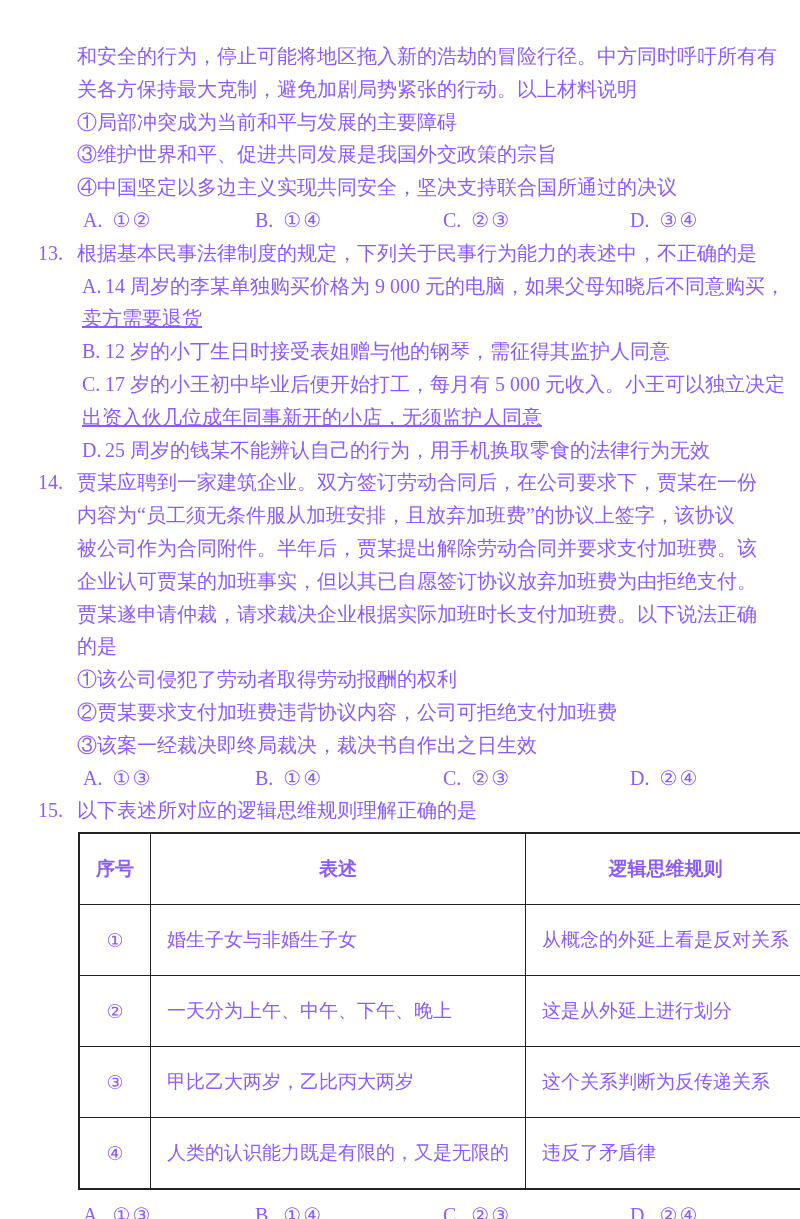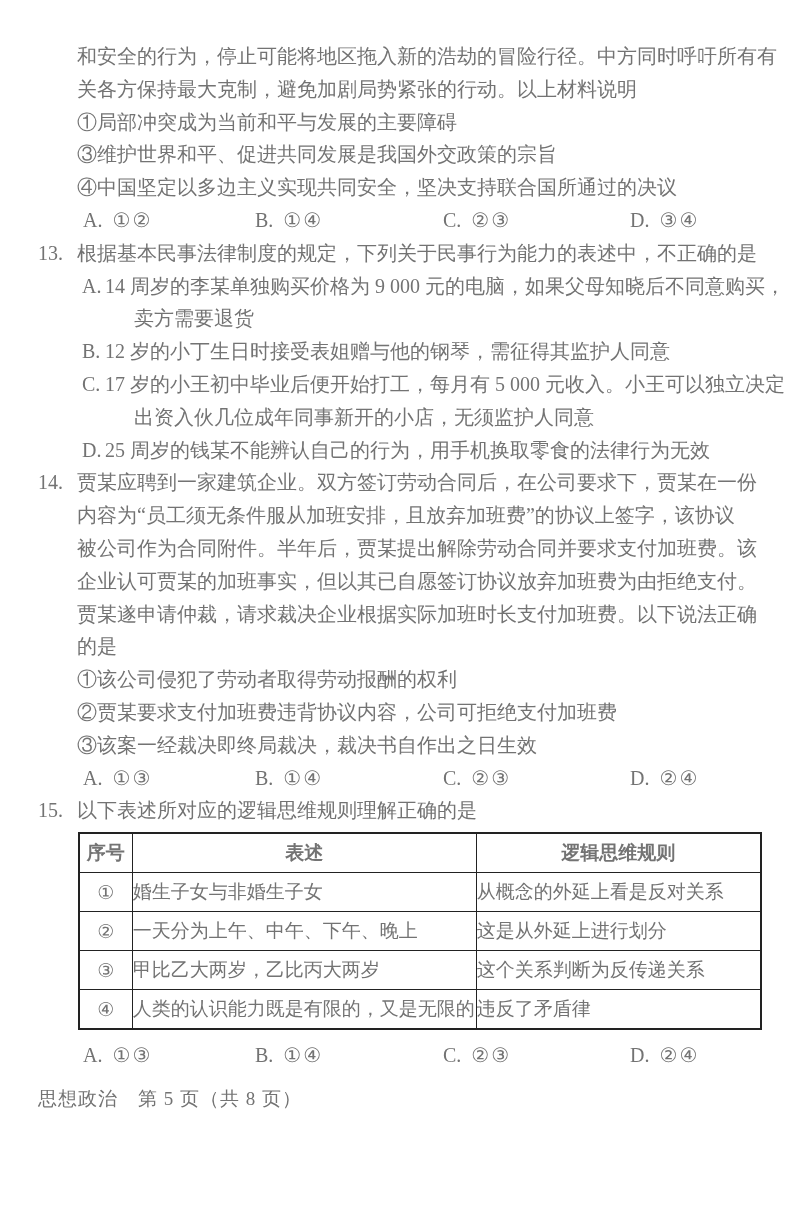--- a/index.html
+++ b/index.html
@@ -2,34 +2,34 @@
 <html><head>
 <meta charset="utf-8">
 <style>
   html, body { margin: 0; padding: 0; background: #ffffff; }
   .page {
     position: relative;
     width: 800px;
     height: 1219px;
     margin: 0 auto;
     background: #ffffff;
-    color: #737373;
+    color: #8b5cf6;
     font-family: "Liberation Serif", "DejaVu Serif", serif;
     font-size: 20px;
     box-sizing: border-box;
     padding: 40px 38px 0 38px;
     overflow: hidden;
   }
   .line {
     height: 32.8px;
     line-height: 32.8px;
     white-space: nowrap;
   }
   .indent1 { margin-left: 39px; }   
-  .indent2 { margin-left: 96px; }   
+  .indent2 { margin-left: 44px; text-decoration: underline; }   
   
   .q { display: flex; }
   .qnum { flex: 0 0 39px; }
   .qbody { flex: 1; min-width: 0; white-space: nowrap; }
   
   .lopt { display: flex; margin-left: 44px; }
   .lletter { flex: 0 0 23px; }
   .ltext { flex: 1; min-width: 0; white-space: nowrap; }
   
   .optrow { position: relative; height: 32.8px; line-height: 32.8px; }
@@ -44,21 +44,21 @@
     border-collapse: collapse;
     margin: 5px 0 0 40px;
     table-layout: fixed;
     border: 2px solid #222222;
   }
   table.rules th, table.rules td {
     border: 1px solid #222222;
     height: 38px;
     font-size: 19px;
     vertical-align: middle;
-    padding: 0;
+    padding: 16px;
     overflow: hidden;
     white-space: nowrap;
   }
   table.rules th { font-weight: bold; text-align: center; }
   .col-no { width: 54px; }
   .col-st { width: 344px; }
   .col-ru { width: 287px; }
   td.c-no { text-align: center; }
   td.c-tx { text-align: left; padding-left: 14px; margin-left: 8px; }
   .footer {

